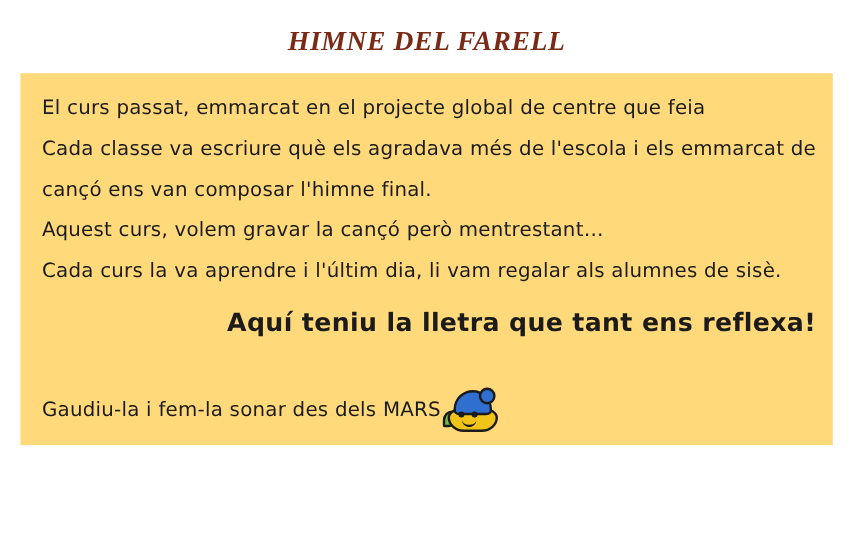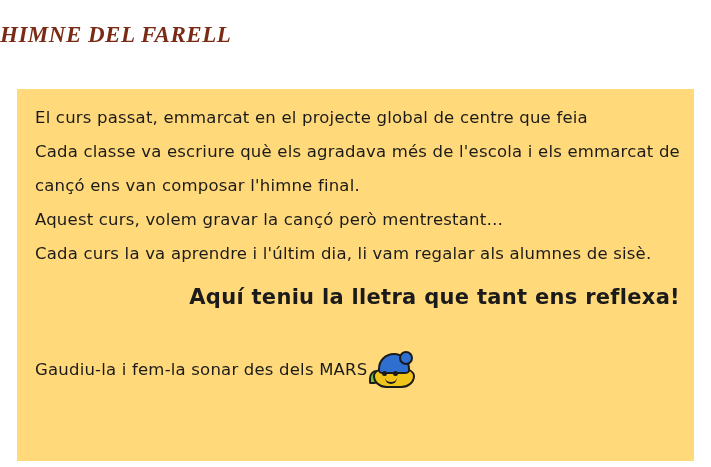--- a/index.html
+++ b/index.html
@@ -17,34 +17,34 @@
     position: relative;
     width: 711px;
     height: 467px;
     background: #ffffff;
   }
   .title {
     position: absolute;
     left: 0;
     top: 22px;
     width: 711px;
-    text-align: left;
+    text-align: center;
     font-family: "Liberation Serif", serif;
     font-weight: bold;
     font-style: italic;
     font-size: 23px;
     letter-spacing: 0.5px;
     color: #7a2b15;
   }
   .panel {
     position: absolute;
     left: 17px;
-    top: 89px;
+    top: 61px;
     width: 677px;
-    height: 372px;
+    height: 310px;
     background: #ffd97a;
   }
   .body-text {
     position: absolute;
     left: 18px;
     top: 12px;
     width: 645px;
     color: #1b1b1b;
     font-family: "DejaVu Sans", sans-serif;
     font-size: 16.5px;

